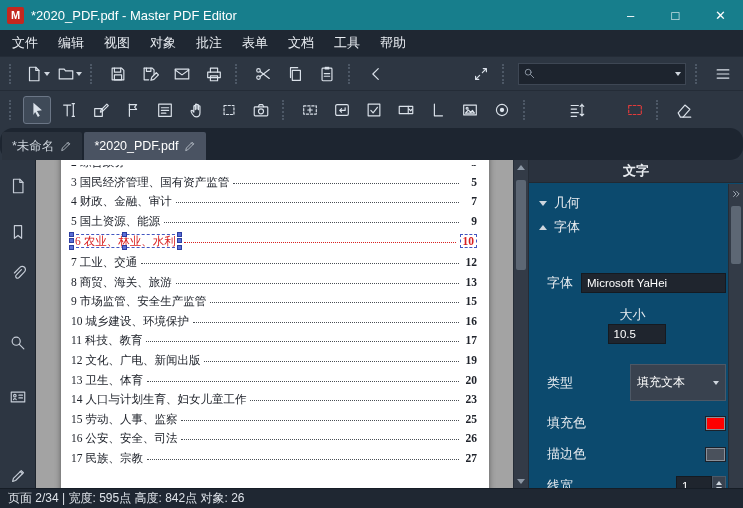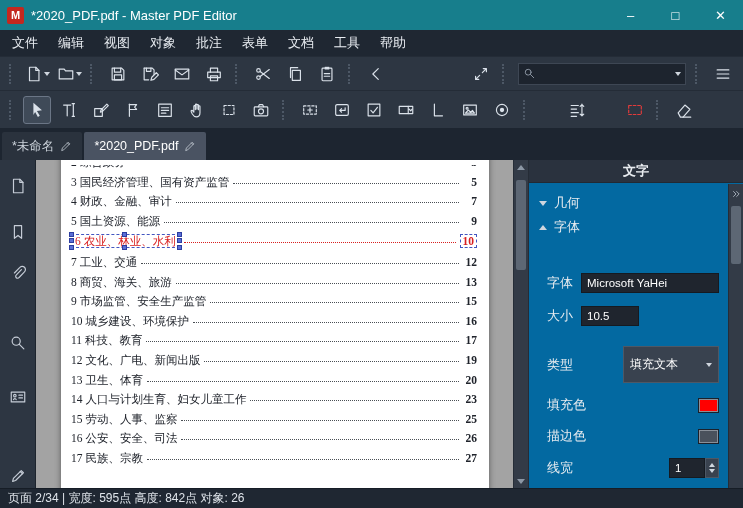--- a/index.html
+++ b/index.html
@@ -35,21 +35,21 @@
   .tb.red{color:#e23b3b;}
   .dd{width:0;height:0;border-left:3.5px solid transparent;border-right:3.5px solid transparent;border-top:4px solid #cfd6de;margin-left:1px;}
   .grip{width:7px;height:20px;border-left:2px dotted #4d5866;margin:0 5px;}
   .spacer{flex:1;}
   .gap20{width:26px;}
   .searchbox{width:168px;height:22px;background:#1d242e;border:1px solid #3e4754;display:flex;align-items:center;padding:0 4px;margin:0 4px;}
   .searchbox input{flex:1;background:transparent;border:none;outline:none;color:#dde3ea;font-size:12px;min-width:0;}
   .searchbox .ic{width:13px;height:13px;color:#9aa5b2;}
 
   
-  .tabbar{height:32px;background:#1d2530;display:flex;align-items:flex-end;flex:0 0 auto;padding-left:2px;gap:2px;}
+  .tabbar{height:32px;background:#1d2530;display:flex;align-items:flex-end;flex:0 0 auto;padding-left:2px;gap:2px;border-radius:13px;}
   .tab{height:28px;display:flex;align-items:center;gap:6px;padding:0 10px;font-size:12.5px;color:#cdd4dc;background:#2a323d;border-radius:2px 2px 0 0;}
   .tab.active{background:#4a5362;color:#fff;}
   .tab .ic{width:12px;height:12px;color:#c9d0d9;}
 
   
   .main{height:328px;display:flex;flex:0 0 auto;}
   .sidebar{width:36px;background:#2d3642;border-right:1px solid #1d242d;display:flex;flex-direction:column;align-items:center;}
   .sb{width:26px;height:24px;display:flex;align-items:center;justify-content:center;color:#c6cdd7;}
 
   .viewer{flex:1;background:#a3a3a3;position:relative;overflow:hidden;display:flex;}
@@ -70,32 +70,32 @@
   .h.bl{left:-3px;bottom:-3px}.h.bm{left:50%;bottom:-3px;margin-left:-3px}.h.br{right:-3px;bottom:-3px}
 
   .vscroll{width:15px;background:#333b47;border-left:1px solid #262d37;display:flex;flex-direction:column;align-items:center;margin-left:auto;}
   .sc-btn{width:15px;height:14px;display:flex;align-items:center;justify-content:center;}
   .tri-up{width:0;height:0;border-left:4px solid transparent;border-right:4px solid transparent;border-bottom:5px solid #8c97a5;}
   .tri-dn{width:0;height:0;border-left:4px solid transparent;border-right:4px solid transparent;border-top:5px solid #8c97a5;}
   .sc-track{flex:1;width:100%;position:relative;}
   .sc-thumb{position:absolute;left:2px;right:2px;background:#5d6774;border-radius:2px;}
 
   
-  .panel{width:215px;background:#0369a1;border-left:1px solid #252c36;position:relative;font-size:13px;color:#e8ecf0;overflow:hidden;}
+  .panel{width:215px;background:#0c4a6e;border-left:1px solid #252c36;position:relative;font-size:13px;color:#e8ecf0;overflow:hidden;}
   .panel-header{height:23px;background:#2a323e;display:flex;align-items:center;justify-content:center;font-weight:bold;font-size:13px;border-bottom:1px solid #222932;}
-  .panel-body{padding:8px 24px 0 10px;}
+  .panel-body{padding:8px 17px 0 10px;}
   .sec{display:flex;align-items:center;gap:7px;height:24px;}
   .tri-sec-dn{width:0;height:0;border-left:4px solid transparent;border-right:4px solid transparent;border-top:5px solid #cfd6de;}
   .tri-sec-up{width:0;height:0;border-left:4px solid transparent;border-right:4px solid transparent;border-bottom:5px solid #cfd6de;}
   .fields{margin-top:34px;padding-left:8px;}
   .f-row{display:flex;align-items:center;margin-top:13px;}
   .f-label{margin-right:8px;white-space:nowrap;}
   .f-input{height:20px;background:#1f252e;border:1px solid #151a21;color:#fff;font-size:11.5px;display:flex;align-items:center;padding:0 5px;}
   .grow{flex:1;}
-  .right{justify-content:flex-start;}
+  .right{justify-content:space-between;flex-direction:column;}
   .mt-big{margin-top:20px;}
   .dropdown{height:37px;background:#39424f;border:1px solid #4d5866;display:flex;align-items:center;justify-content:space-between;padding:0 6px;width:96px;font-size:12px;color:#fff;}
   .swatch{width:21px;height:15px;border:1px solid #1b212b;box-shadow:inset 0 0 0 1px #8a9099;}
   .spin{display:flex;align-items:center;}
   .spin .f-input{width:36px;}
   .spin-arrows{display:flex;flex-direction:column;gap:2px;background:#39424f;border:1px solid #4d5866;padding:2px 3px;height:20px;justify-content:center;}
   .tri-xs-up{width:0;height:0;border-left:3px solid transparent;border-right:3px solid transparent;border-bottom:4px solid #cfd6de;}
   .tri-xs-dn{width:0;height:0;border-left:3px solid transparent;border-right:3px solid transparent;border-top:4px solid #cfd6de;}
   .panel-scroll{position:absolute;top:24px;right:0;bottom:0;width:15px;background:#333b47;border-left:1px solid #262d37;}
   .panel-collapse{position:absolute;top:2px;right:1px;width:13px;height:16px;color:#aeb7c2;display:flex;align-items:center;justify-content:center;}

